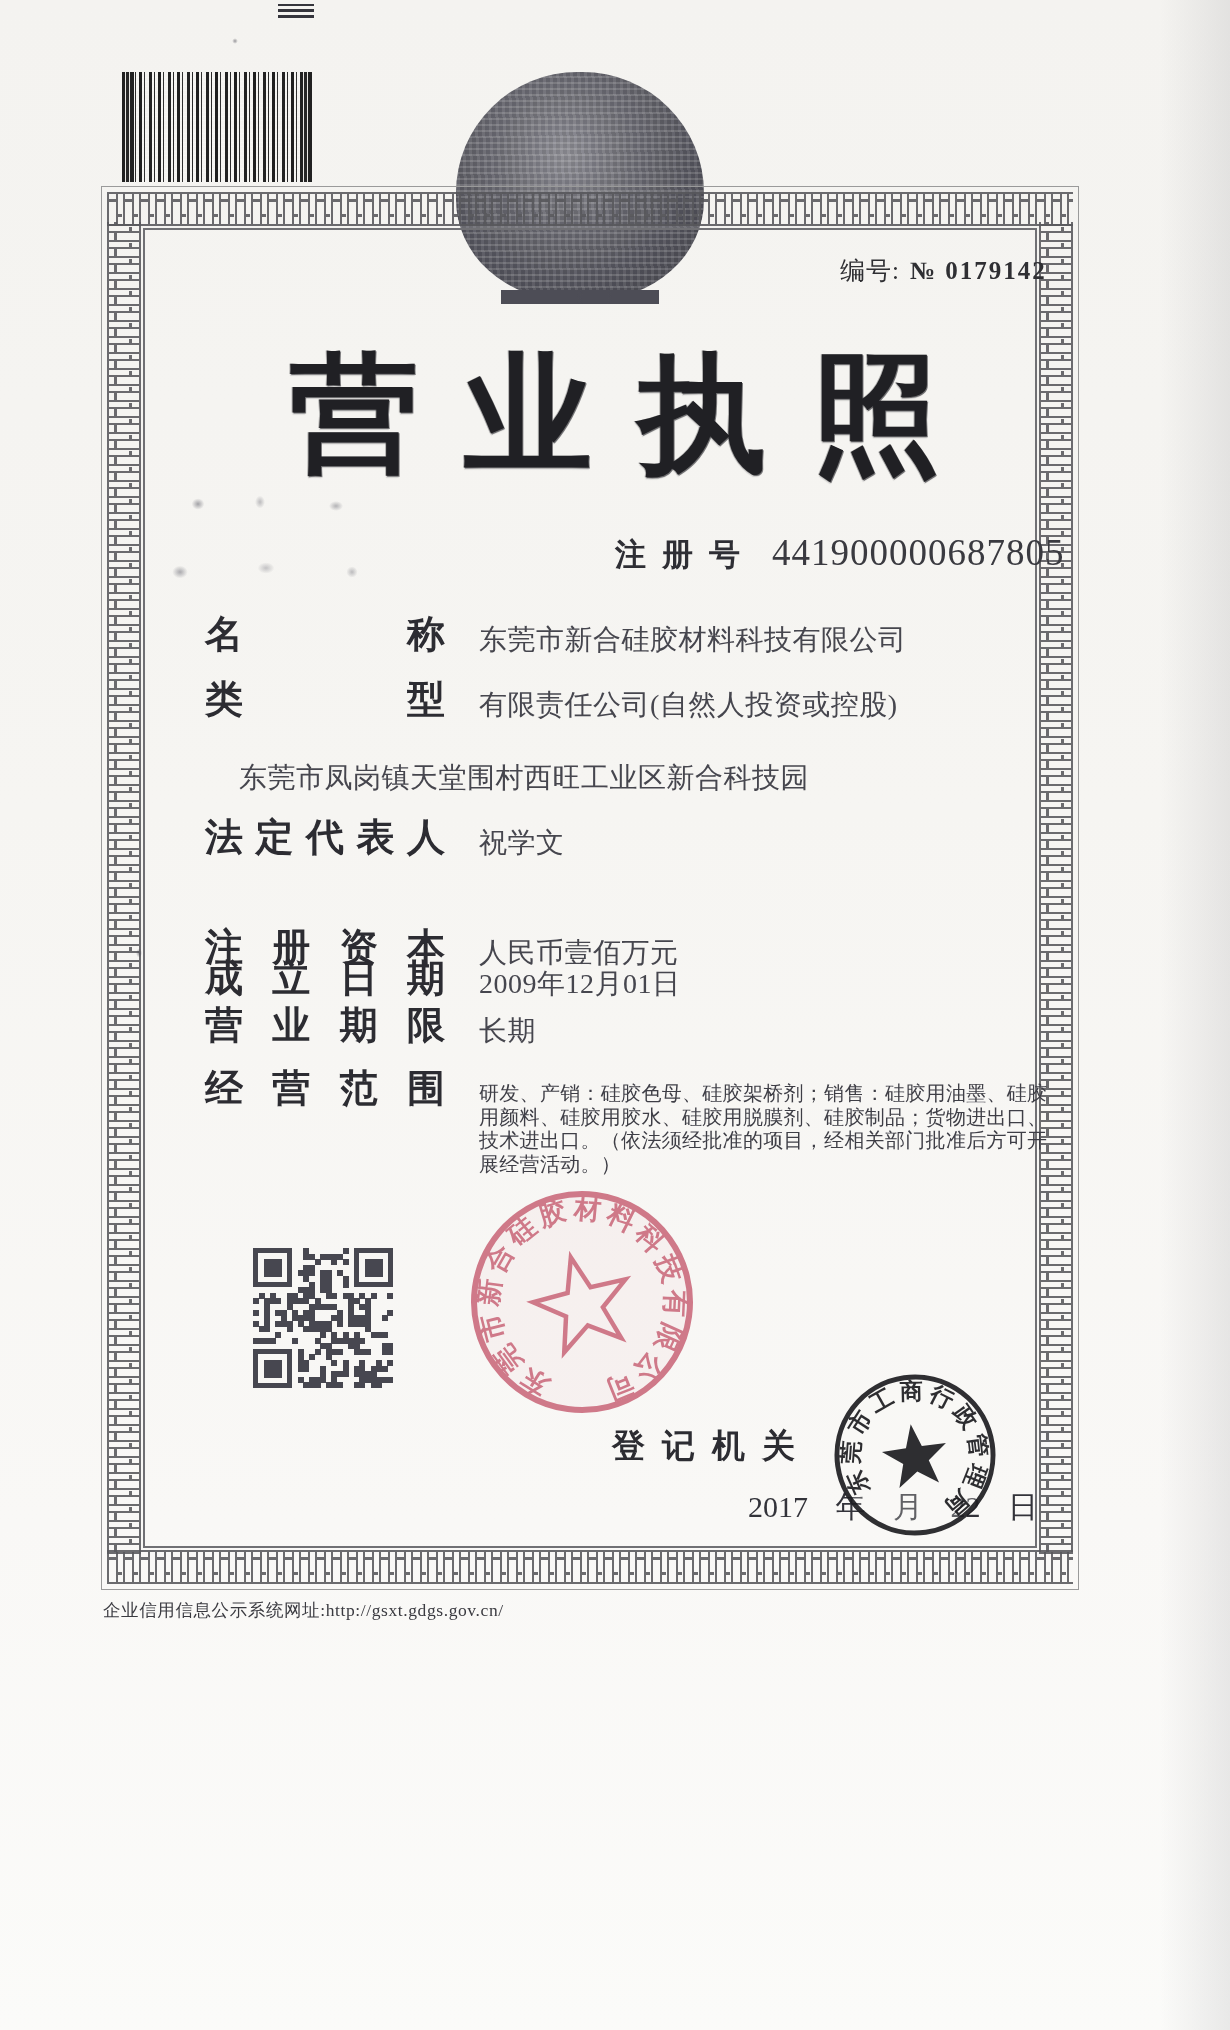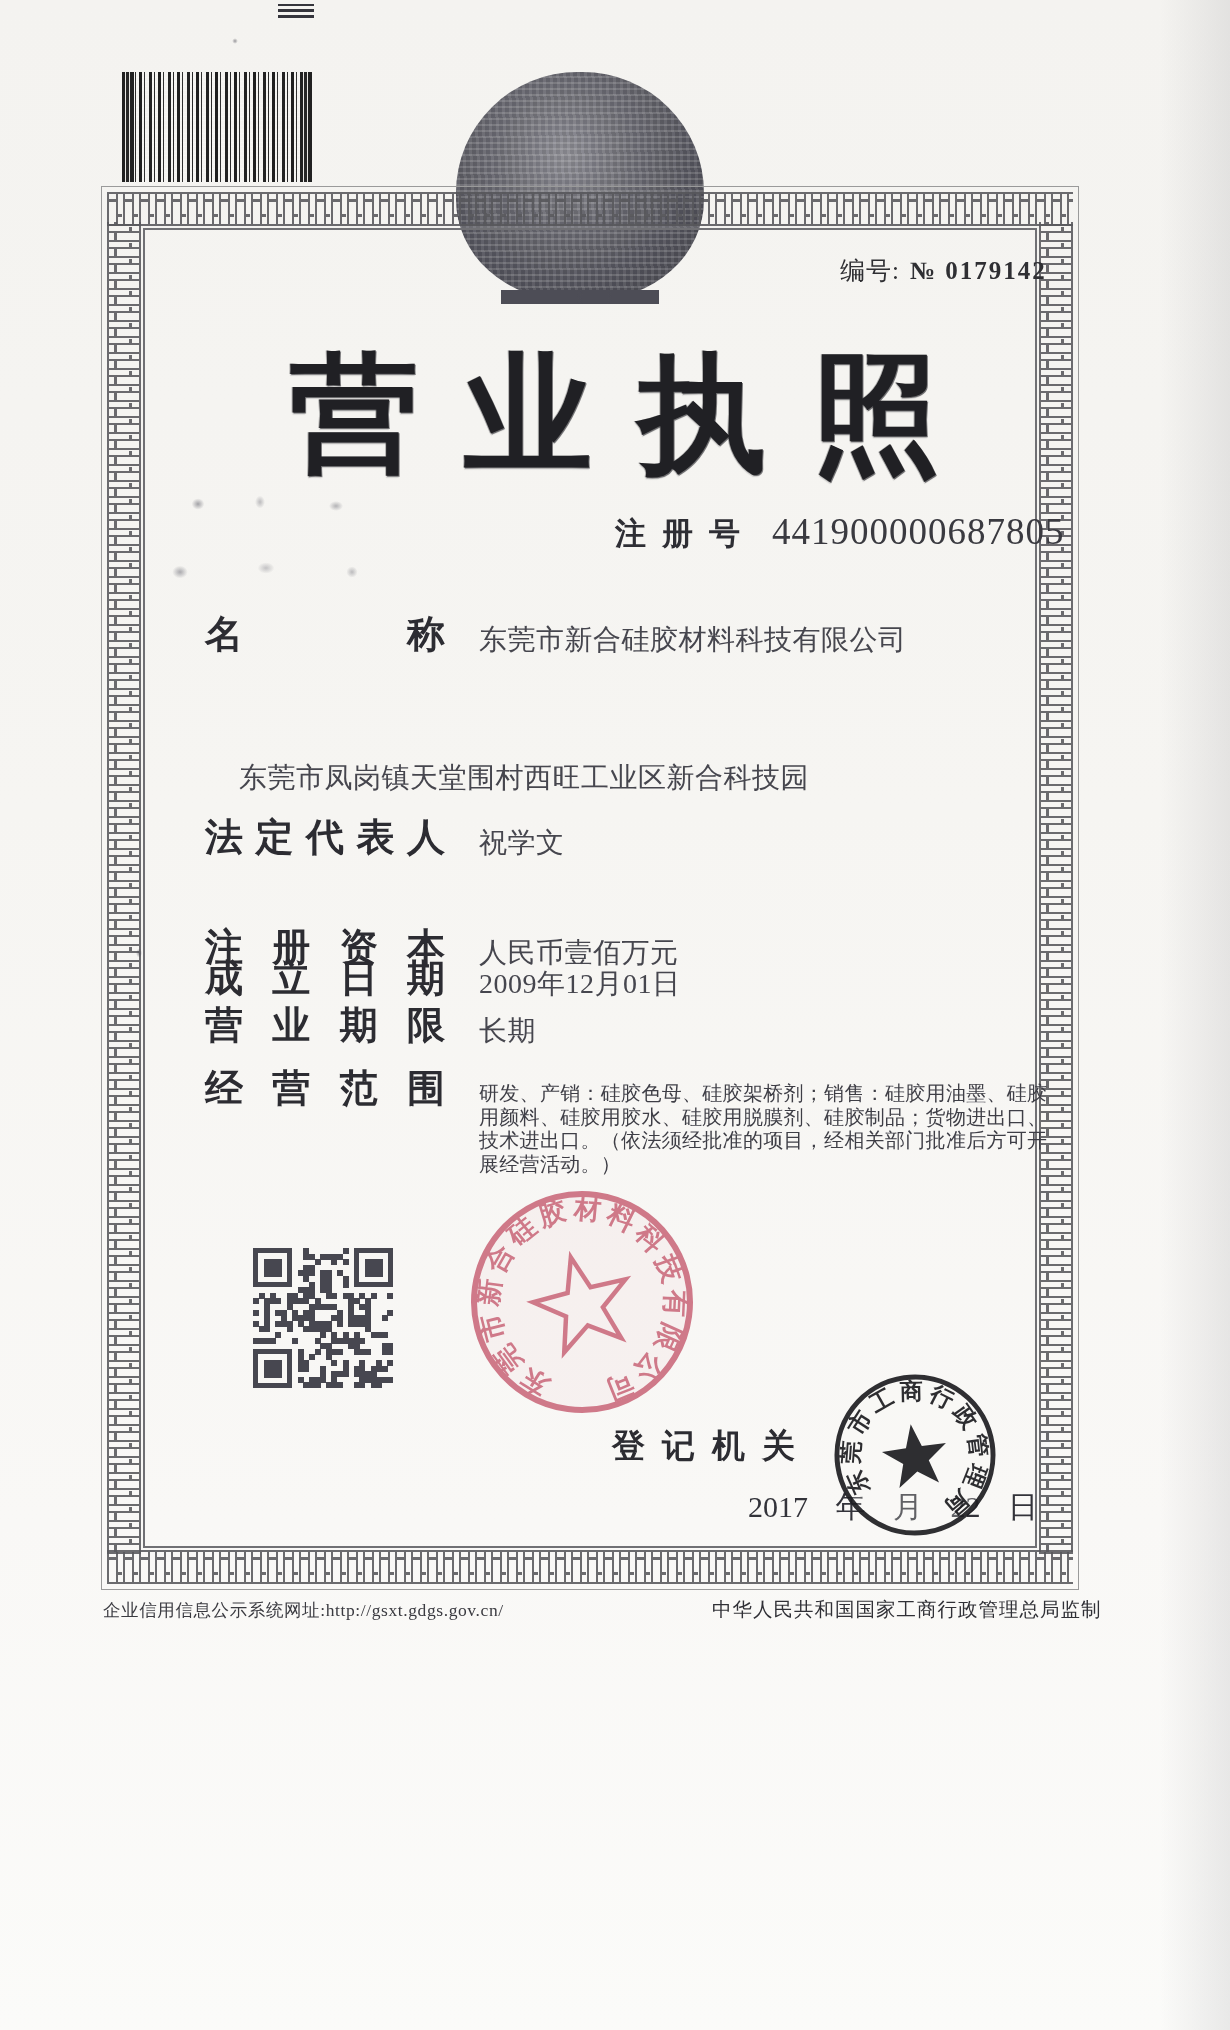--- a/index.html
+++ b/index.html
@@ -55,21 +55,21 @@
 
   
   .serial{position:absolute;left:840px;top:254px;font-size:25px;color:#2f2f33;letter-spacing:1px;white-space:nowrap;}
   .serial .no{font-family:"Liberation Serif",serif;font-weight:700;margin-left:10px;letter-spacing:2px;}
 
   .title{position:absolute;left:0;width:1230px;top:340px;margin:0;text-align:center;
      font-family:"Liberation Sans","DejaVu Sans",sans-serif;font-weight:900;font-size:128px;line-height:1.15;
      letter-spacing:46px;padding-left:46px;box-sizing:border-box;color:#202024;
      text-shadow:1px 1px 0 rgba(30,30,34,.55),-1px 0 0 rgba(60,60,64,.35),0 2px 1px rgba(90,90,94,.25);}
 
-  .regno{position:absolute;left:615px;top:510px;white-space:nowrap;}
+  .regno{position:absolute;left:615px;top:531px;white-space:nowrap;}
   .regno .lab{font-size:31px;color:#2e2e34;letter-spacing:16px;font-weight:600;}
   .regno .val{font-size:37px;color:#3a3a40;letter-spacing:1px;margin-left:12px;font-family:"Liberation Serif",serif;}
 
   .row{position:absolute;left:205px;display:flex;align-items:flex-start;}
   .row .fl{width:240px;text-align:justify;text-align-last:justify;font-size:38px;line-height:1.1;
            color:#2c2c32;font-weight:600;flex:none;}
   .row .fv{margin-left:34px;font-size:28px;color:#46464e;padding-top:7px;white-space:nowrap;letter-spacing:.5px;}
   .row .fv.wrap{white-space:normal;width:578px;font-size:20px;line-height:23.5px;padding-top:14px;color:#3e3e46;letter-spacing:.3px;}
 
   .registrar{position:absolute;left:612px;top:1424px;font-size:33px;color:#2c2c32;font-weight:600;letter-spacing:17px;white-space:nowrap;}
@@ -138,20 +138,24 @@
   <div class="smudge sm2"></div>
 
   <div class="regno">
     <span class="lab">注册号</span>
     <span class="val">441900000687805</span>
   </div>
 
   <div class="row" style="top:614px">
     <span class="fl">名称</span>
     <span class="fv">东莞市新合硅胶材料科技有限公司</span>
+  </div>
+  <div class="row" style="top:679px">
+    <span class="fl">类型</span>
+    <span class="fv">有限责任公司(自然人投资或控股)</span>
   </div>
   <div class="row" style="top:752px">
     <span class="fv">东莞市凤岗镇天堂围村西旺工业区新合科技园</span>
   </div>
   <div class="row" style="top:817px">
     <span class="fl">法定代表人</span>
     <span class="fv">祝学文</span>
   </div>
   <div class="row" style="top:927px">
     <span class="fl">注册资本</span>
@@ -395,15 +399,14 @@
       <circle cx="93" cy="93" r="78" fill="rgba(250,250,248,0.25)" stroke="#1e1e22" stroke-width="5"></circle>
       <polygon points="93,62 101,85 125.3,85.5 105.9,100.2 113,123.5 93,109.6 73,123.5 80.1,100.2 60.7,85.5 85,85" fill="#1d1d21"></polygon>
       <path id="blackArc" d="M 44.5 121 A 56 56 0 1 1 141.5 65 A 56 56 0 1 1 44.5 121" fill="none"></path>
       <text font-size="23" fill="#1c1c20" letter-spacing="4.5" font-family="'Liberation Serif',serif" font-weight="600">
         <textPath href="#blackArc">东莞市工商行政管理局</textPath>
       </text>
     </g>
   </svg>
 
   <div class="footer-left">企业信用信息公示系统网址:http://gsxt.gdgs.gov.cn/</div>
-  <div class="footer-right">中华人民共和国国家工商行政管理总局监制</div>
 
 </div>
 
 </body></html>

